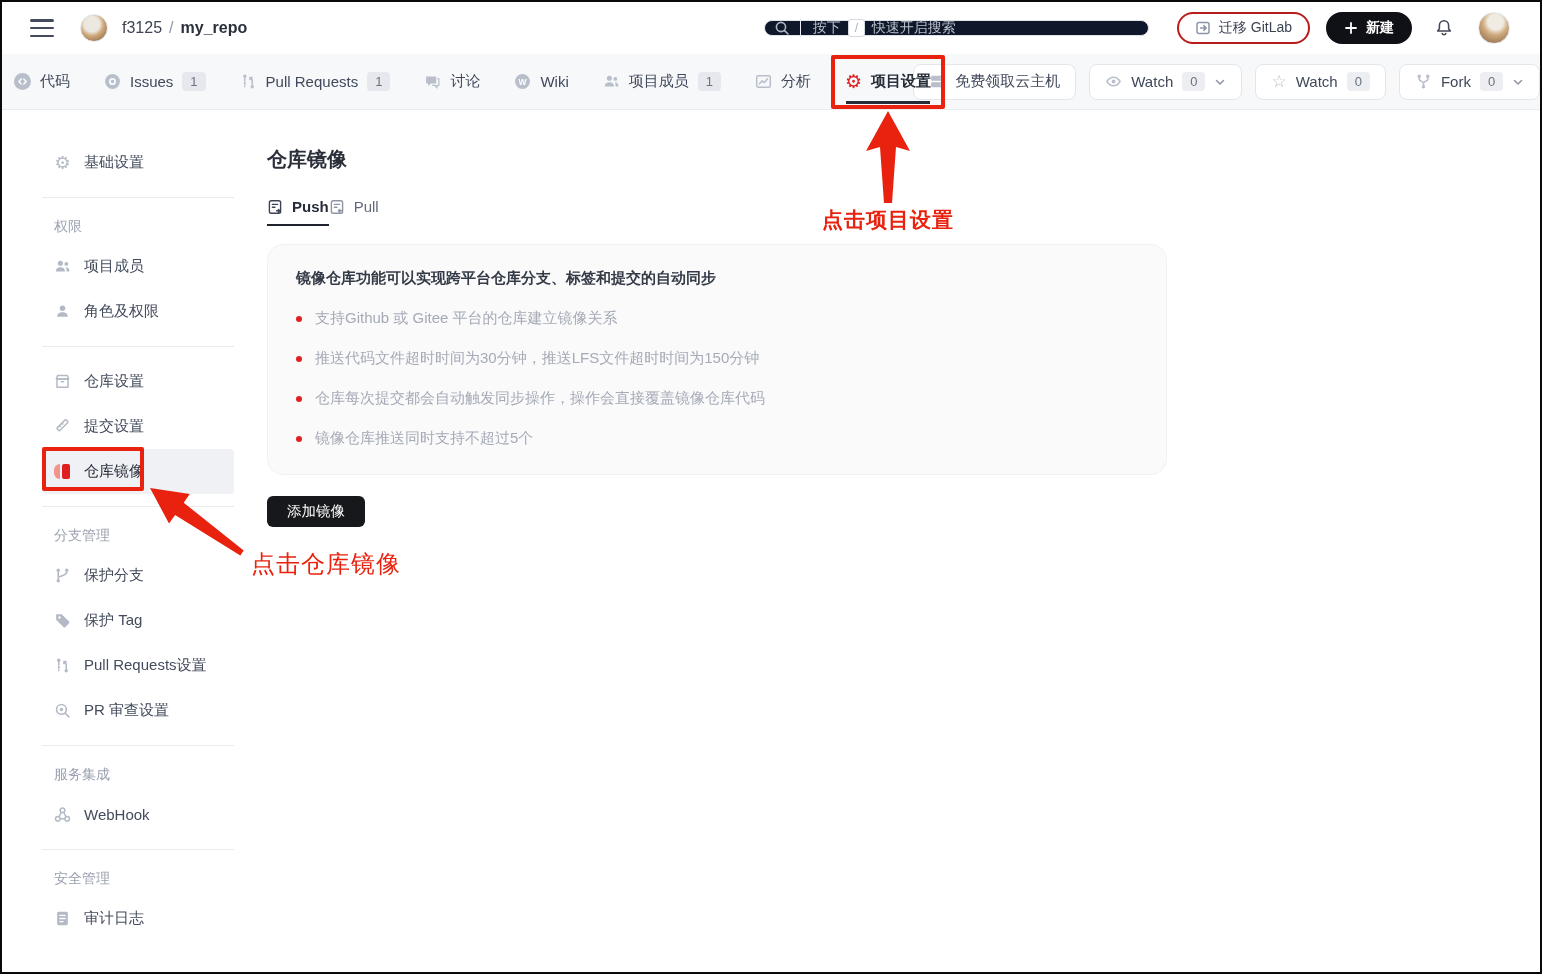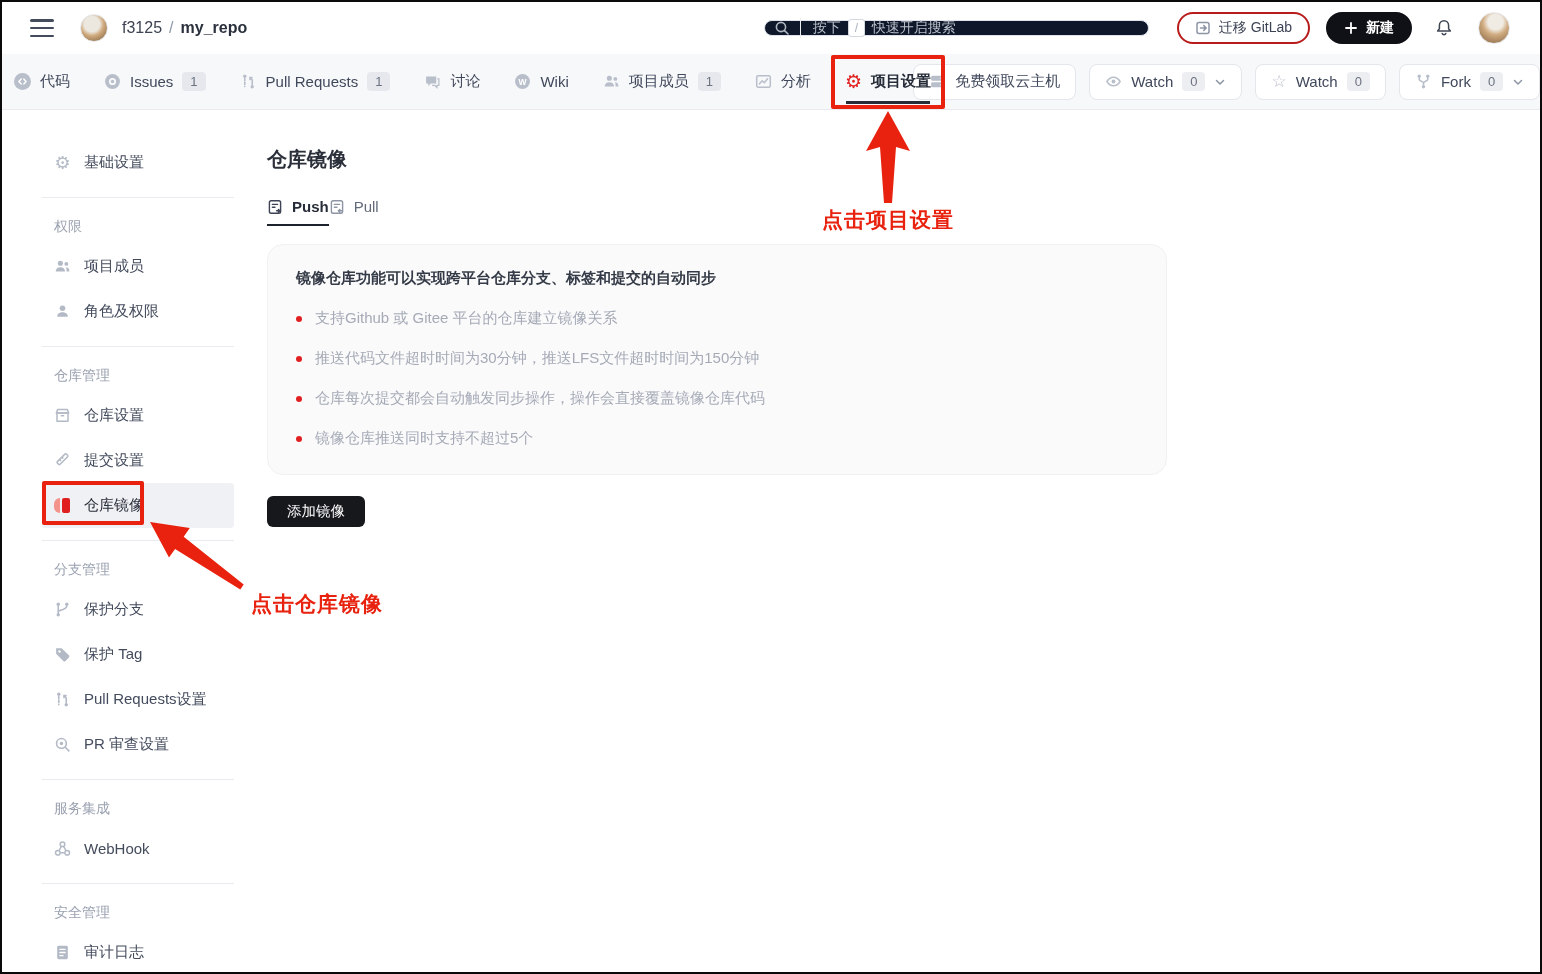--- a/index.html
+++ b/index.html
@@ -57,22 +57,22 @@
     color:#434b5c; cursor:pointer; border-radius:4px; position:relative; }
   .side-item.active { background:#f0f1f4; color:#262c38; }
   .side-header { height:34px; display:flex; align-items:center; padding-left:12px; color:#9aa1b0; font-size:14px; }
   .side-divider { height:1px; background:#e9ebef; margin:12px 0; }
   .mirror-glyph { display:flex; align-items:center; gap:2px; width:17px; flex:none; }
   .mirror-glyph .l { width:6px; height:15px; background:#f2938c; border-radius:7px 0 0 7px; }
   .mirror-glyph .r { width:8px; height:15px; background:#e02020; border-radius:2px; }
   .side-item .red-box { position:absolute; left:0; top:-2px; width:102px; height:44px; border:4px solid var(--anno-red);
     border-radius:2px; pointer-events:none; z-index:30; }
   .anno-arrow-2 { position:absolute; left:100px; top:24px; pointer-events:none; z-index:30; }
-  .anno-text-2 { position:absolute; left:209px; top:99px; color:var(--anno-red); font-size:21px; font-weight:700;
-    white-space:nowrap; letter-spacing:1px; pointer-events:none; z-index:30;margin-top:8px; }
+  .anno-text-2 { position:absolute; left:209px; top:99px; color:var(--anno-red); font-size:24px; font-weight:400;
+    white-space:nowrap; letter-spacing:1px; pointer-events:none; z-index:30; }
 
   
   .main { flex:1; padding:36px 40px 0 33px; }
   .page-title { font-size:20px; font-weight:700; color:#2a2f3a; }
   .mirror-tabs { display:flex; align-items:center; margin-top:25px; }
   .mtab { display:flex; align-items:center; gap:9px; font-size:15px; color:#626a79; cursor:pointer; position:relative; padding-bottom:2px; }
   .mtab.active { color:#262c38; font-weight:600; }
   .mtab.active::after { content:""; position:absolute; left:0; right:0; bottom:-9px; height:2.5px; background:#1d222c; }
   .info-panel { margin-top:27px; width:900px; background:#fafafb; border:1px solid #f0f1f3; border-radius:16px; padding:24px 28px 26px; }
   .info-heading { font-size:15px; font-weight:600; color:#343b47; }
@@ -319,21 +319,20 @@
         <span>
           <svg width="17" height="17" viewBox="0 0 16 16" fill="var(--icon-gray)">
               <circle cx="8" cy="5" r="2.6"></circle>
               <path d="M3 13c0-2.8 2.2-4.2 5-4.2s5 1.4 5 4.2z"></path>
             </svg>
         </span>
         <span>角色及权限</span>
       </div>
 
       <div class="side-divider"></div>
-      <div class="side-header">仓库管理</div>
 
       <div class="side-item">
         <span>
           <svg width="17" height="17" viewBox="0 0 16 16" fill="none" stroke="var(--icon-gray)" stroke-width="1.4" stroke-linejoin="round">
               <path d="M3.4 2.4h9.2l1.2 3.2H2.2z"></path>
               <path d="M2.8 5.6h10.4v7.8H2.8z"></path>
               <path d="M6.4 8.2h3.2"></path>
             </svg>
         </span>
         <span>仓库设置</span>

